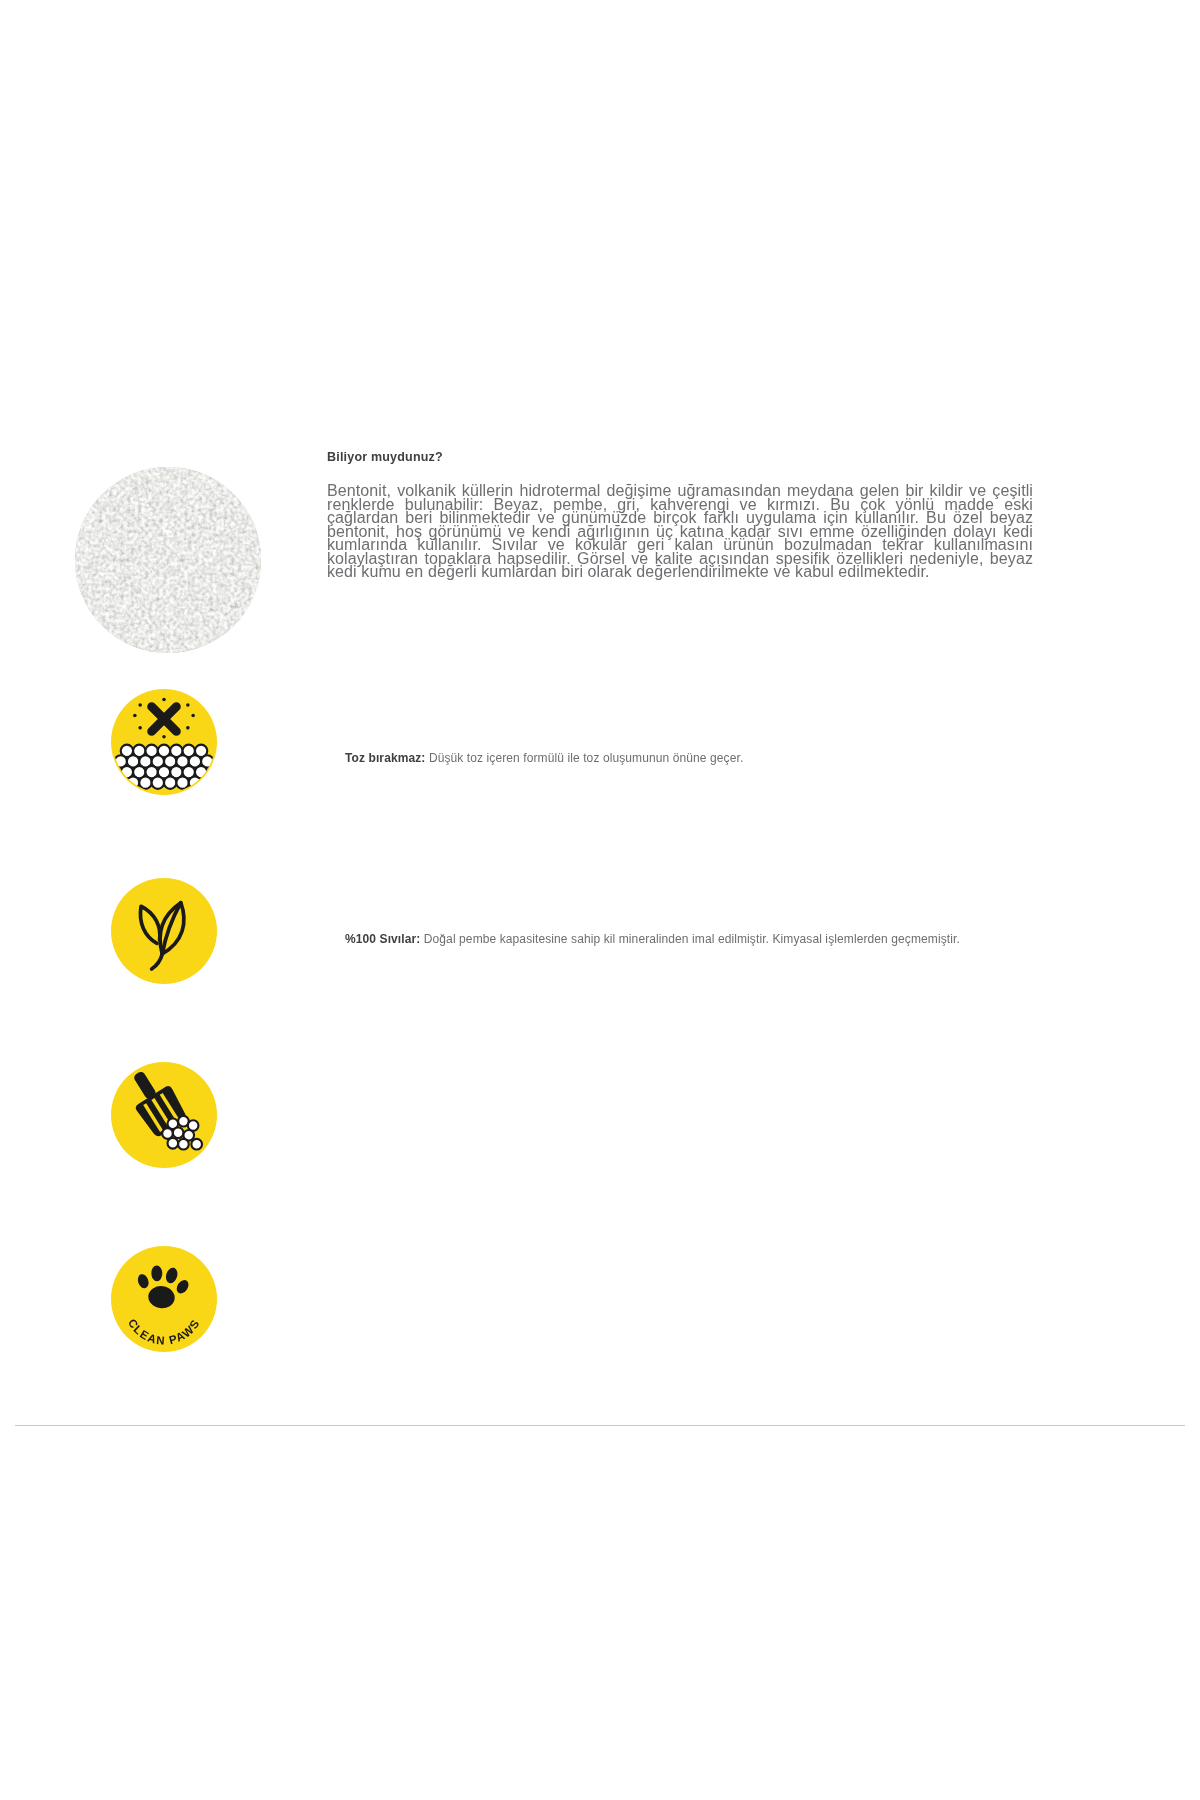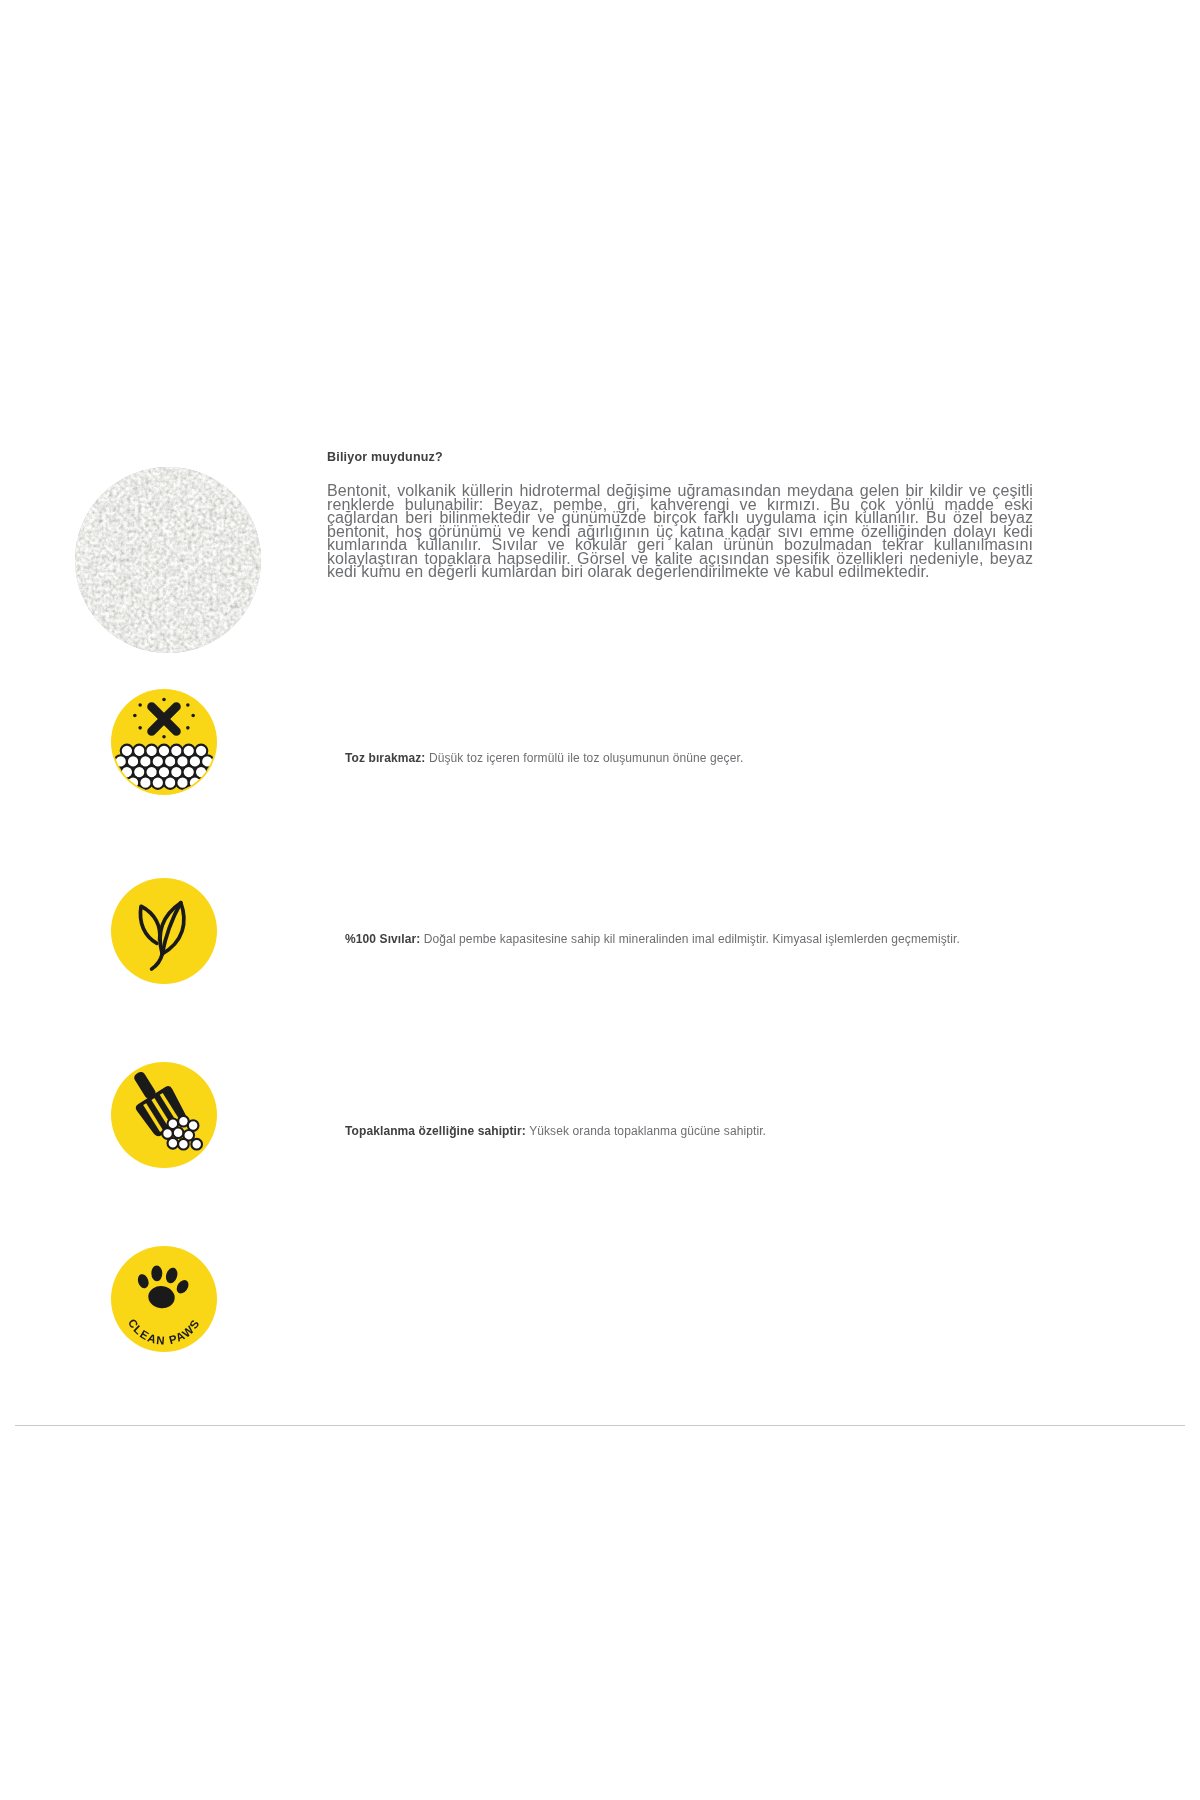--- a/index.html
+++ b/index.html
@@ -180,21 +180,20 @@
             <circle cx="64" cy="81" r="6"></circle>
               <circle cx="76" cy="80" r="6"></circle>
               <circle cx="88" cy="83" r="6"></circle>
             <circle cx="70" cy="92" r="6"></circle>
               <circle cx="82" cy="93" r="6"></circle>
               <circle cx="97" cy="93" r="6"></circle>
           </g>
         </g>
       </svg>
     </div>
-    <p class="ftext" style="top:46px;"><b>Topaklanma özelliğine sahiptir:</b> <span>Yüksek oranda topaklanma gücüne sahiptir.</span></p>
   </div>
 
   <div class="feature" style="top:1246px;height:120px;">
     <div class="icon-wrap">
       <svg viewBox="0 0 120 120">
         <circle cx="60" cy="60" r="60" fill="#F9D616"></circle>
         <g fill="#1a1a1a" transform="rotate(8 58 52)">
           <ellipse cx="58" cy="58" rx="15" ry="12.5"></ellipse>
           <ellipse cx="35" cy="43" rx="5.8" ry="8.2" transform="rotate(-26 35 43)"></ellipse>
           <ellipse cx="49" cy="32" rx="6.2" ry="9" transform="rotate(-9 49 32)"></ellipse>

